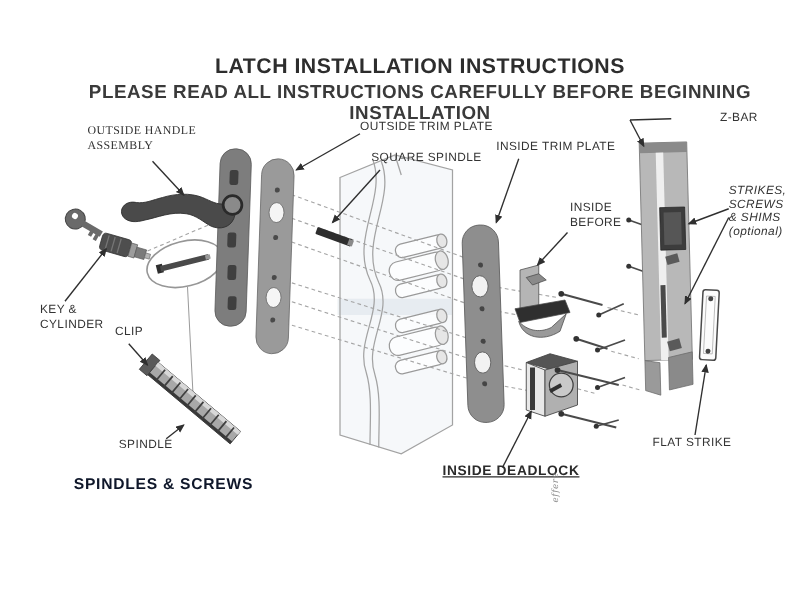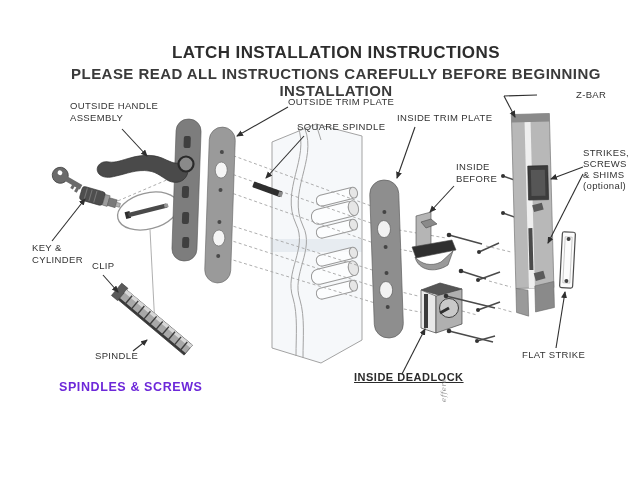--- a/index.html
+++ b/index.html
@@ -15,21 +15,21 @@
     font-size:17px;font-weight:bold;letter-spacing:.4px;color:#2d2d2d;
   }
   #subtitle{
     position:absolute;top:65px;left:0;width:640px;text-align:center;
     font-size:15px;font-weight:bold;letter-spacing:.45px;color:#3a3a3a;
   }
   .callout{
     position:absolute;font-size:9.5px;letter-spacing:.35px;line-height:11.5px;
     color:#333;white-space:nowrap;
   }
-  .big{font-size:12.5px;font-weight:bold;letter-spacing:.6px;color:#6d28d9;}
+  .big{font-size:12.5px;font-weight:bold;letter-spacing:.6px;color:#0f172a;}
   .deadlock-lbl{font-size:11px;font-weight:bold;letter-spacing:.5px;color:#2b2b2b;text-decoration:underline;}
   #watermark{
     position:absolute;left:424px;top:368px;width:34px;height:34px;
     transform:rotate(-90deg);transform-origin:17px 17px;
     font-family:"DejaVu Serif",serif;font-style:italic;
     font-size:7px;color:#8f8f8f;letter-spacing:.5px;white-space:nowrap;
   }
   svg{position:absolute;left:0;top:0;}
 </style>
 </head>
@@ -263,39 +263,39 @@
       <line x1="87" y1="275" x2="102" y2="292" marker-end="url(#ah)"></line>
       <line x1="117" y1="351" x2="131" y2="340" marker-end="url(#ah)"></line>
       <line x1="386" y1="374" x2="409" y2="329" marker-end="url(#ah)"></line>
       <line x1="540" y1="348" x2="549" y2="292" marker-end="url(#ah)"></line>
     </g>
   </svg>
 
   <div id="title">LATCH INSTALLATION INSTRUCTIONS</div>
   <div id="subtitle">PLEASE READ ALL INSTRUCTIONS CAREFULLY BEFORE BEGINNING INSTALLATION</div>
 
-  <div class="callout" style="left:54px;top:100px;">
+  <div class="callout" style="left:54px;top:100px;font-family:Liberation Serif, serif;">
     <div>OUTSIDE HANDLE</div>
     <div>ASSEMBLY</div>
   </div>
 
   <div class="callout" style="left:272px;top:96px;">OUTSIDE TRIM PLATE</div>
 
   <div class="callout" style="left:281px;top:121px;text-align:right;">SQUARE SPINDLE</div>
 
   <div class="callout" style="left:381px;top:112px;">INSIDE TRIM PLATE</div>
 
   <div class="callout" style="left:524px;top:89px;margin-left:36px;">Z-BAR</div>
 
   <div class="callout" style="left:440px;top:161px;">
     <div>INSIDE</div>
     <div>BEFORE</div>
   </div>
 
-  <div class="callout" style="left:567px;top:147px;line-height:11px;">
+  <div class="callout" style="left:567px;top:147px;line-height:11px;font-style:italic;">
     <div>STRIKES,</div>
     <div>SCREWS</div>
     <div>&amp; SHIMS</div>
     <div style="text-transform:none;">(optional)</div>
   </div>
 
   <div class="callout" style="left:16px;top:242px;">
     <div>KEY &amp;</div>
     <div>CYLINDER</div>
   </div>

